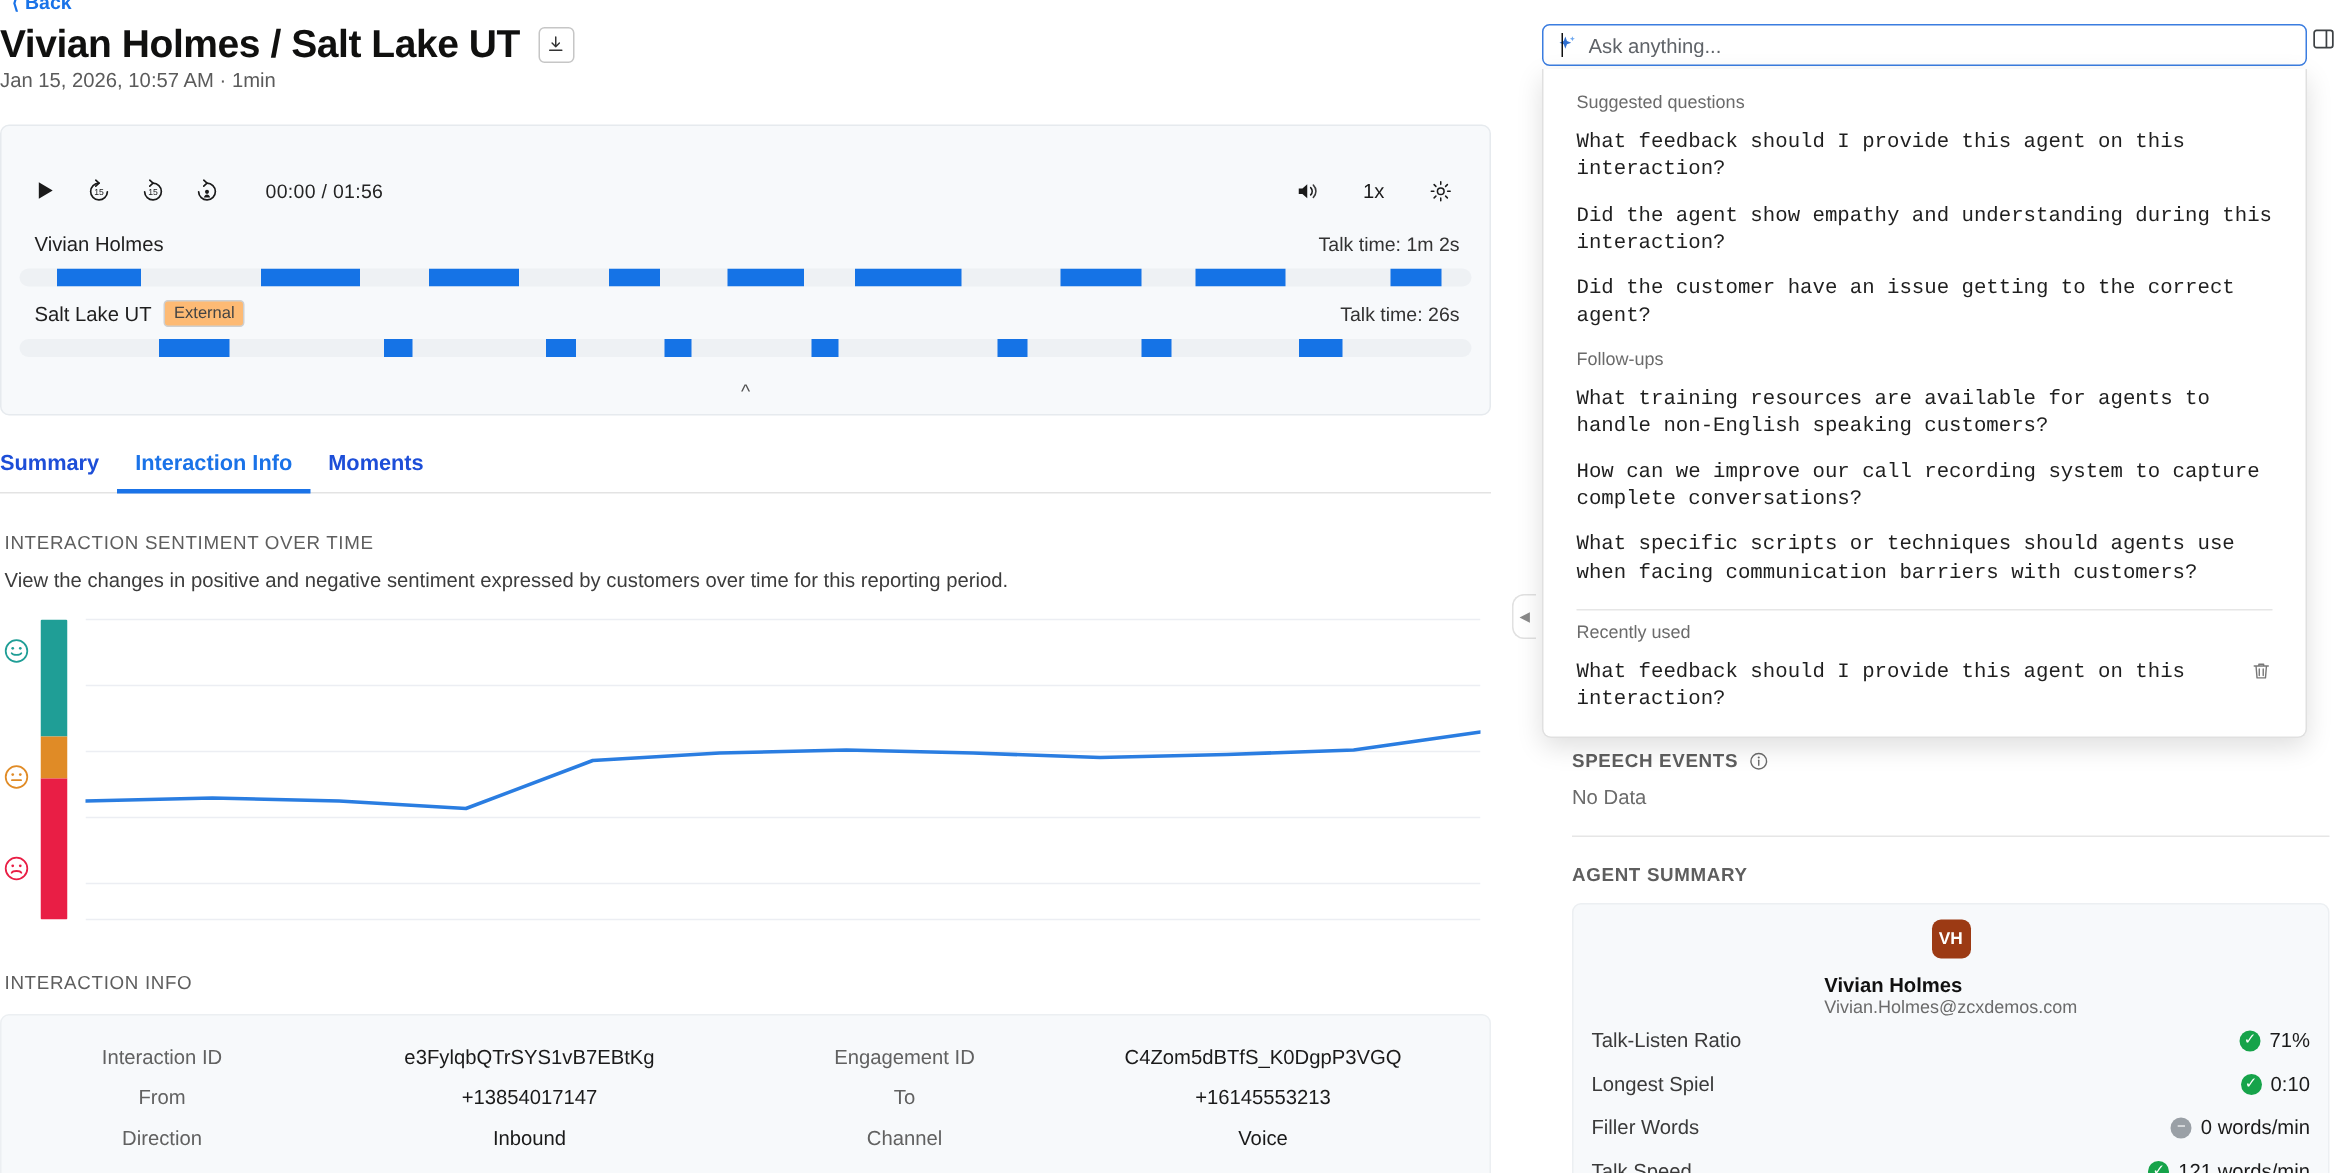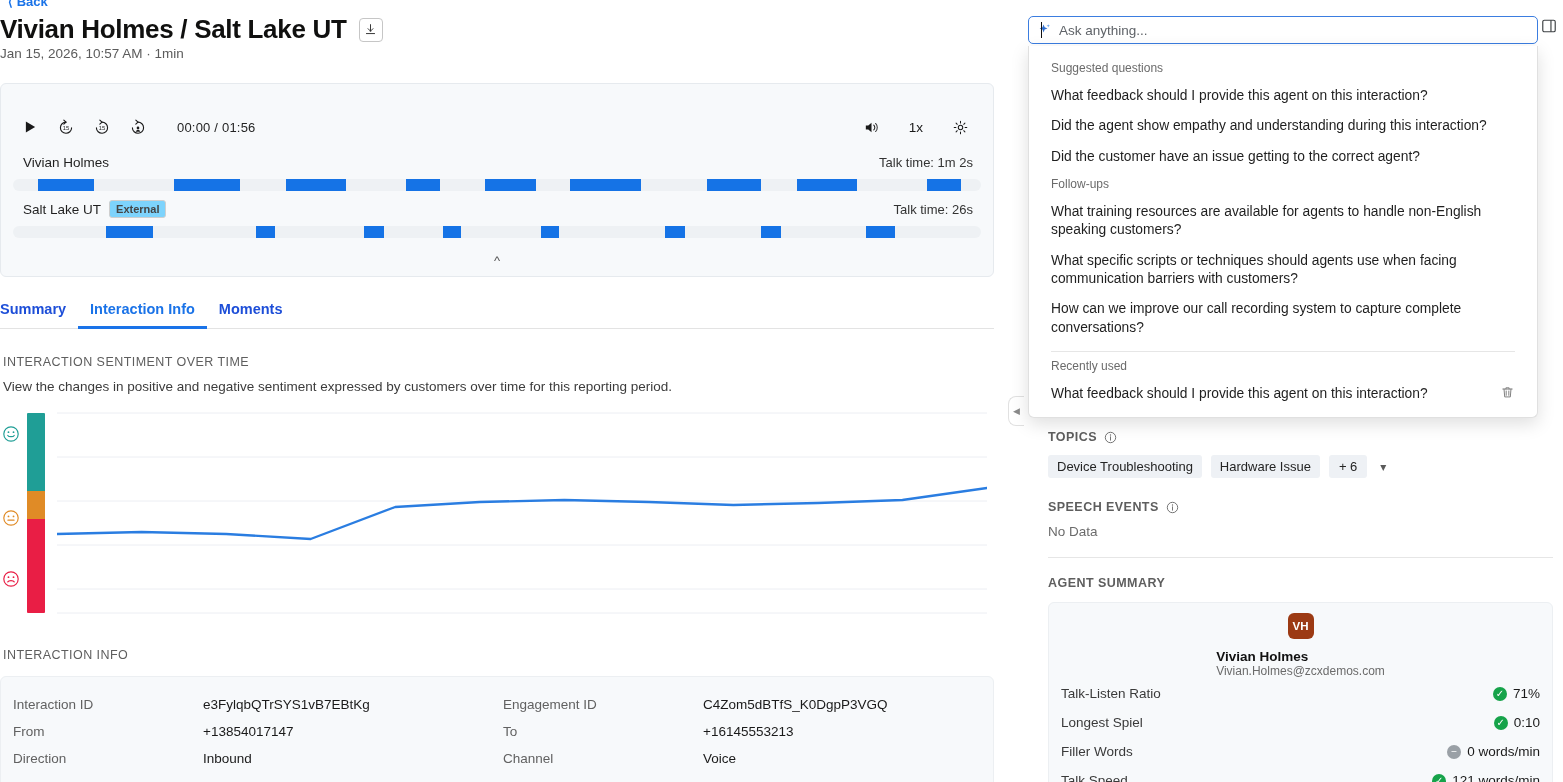--- a/index.html
+++ b/index.html
@@ -71,21 +71,21 @@
   .track-block { position: absolute; left: 12px; right: 12px; }
   .track-block.one { top: 68px; }
   .track-block.two { top: 115px; }
   .track-head {
     display: flex; align-items: center; justify-content: space-between;
     padding: 0 8px 0 10px; height: 20px;
   }
   .track-name { font-size: 13.5px; color: #1f1f1f; display:flex; align-items:center; gap: 8px; }
   .ext-badge {
     font-size: 11px; color: #444; border: 1px solid #cfcfcf; border-radius: 3px;
-    padding: 1px 6px; background: #7dd3fc; line-height: 14px; font-weight: bold;
+    padding: 1px 6px; background: #fdba74; line-height: 14px;
   }
   .talk-time { font-size: 13px; color: #333; }
   .track-bar {
     position: relative; margin-top: 7px; height: 12px;
     background: #eef1f4; border-radius: 6px; overflow: hidden;
   }
   .seg { position: absolute; top: 0; height: 12px; background: #1573e6; }
 
   .collapse-chevron {
     position: absolute; left: 0; right: 0; bottom: 10px;
@@ -128,20 +128,21 @@
   #interaction-info-label { left: 3px; top: 648px; }
   .info-card {
     position: absolute; left: 0; top: 676px; width: 994px; height: 120px;
     background: #f7f9fb; border: 1px solid #eceff2; border-radius: 6px;
   }
   .info-grid {
     position: absolute; left: 0; top: 12px; width: 100%;
     display: grid; grid-template-columns: 190px 300px 200px 1fr;
     row-gap: 12px; align-items: center;
     padding: 8px 12px;
+    text-align: center;
   }
   .info-key { font-size: 13.5px; color: #616161; }
   .info-val { font-size: 13.5px; color: #1a1a1a; }
 
   
   .right-panel {
     position: absolute; left: 1012px; top: 0;
     width: 551px; height: 782px;
     background: #fff; overflow: hidden;
   }
@@ -170,21 +171,21 @@
     background: #fff; border: 1px solid #e0e0e0; border-top: 0;
     border-radius: 0 0 6px 6px;
     box-shadow: 0 6px 18px rgba(0,0,0,.13);
     padding: 10px 0 8px 0; z-index: 20;
   }
   .dd-group-label {
     font-size: 12px; color: #6b6b6b; padding: 5px 22px 6px 22px;
   }
   .dd-item {
     font-size: 13.8px; color: #1f1f1f; padding: 6px 22px; line-height: 1.33;
-    cursor: pointer; display: flex; justify-content: space-between; gap: 10px;
+    cursor: pointer; display: flex; justify-content: space-between; gap: 10px; font-family: Liberation Mono, monospace;
   }
   .dd-divider { height: 1px; background: #e6e6e6; margin: 8px 22px 2px 22px; }
   .trash-icon { width: 15px; height: 15px; flex: 0 0 15px; opacity: .72; }
   .dd-handle {
     position: absolute; left: 1008px; top: 396px;
     width: 16px; height: 30px; background: #fff;
     border: 1px solid #e1e1e1; border-right: 0;
     border-radius: 8px 0 0 8px; z-index: 5;
     display: flex; align-items: center; justify-content: center;
     font-size: 9px; color: #8a8a8a;
@@ -521,24 +522,24 @@
           <span>Did the agent show empathy and understanding during this interaction?</span>
         </div>
         <div class="dd-item">
           <span>Did the customer have an issue getting to the correct agent?</span>
         </div>
         <div class="dd-group-label">Follow-ups</div>
         <div class="dd-item">
           <span>What training resources are available for agents to handle non-English speaking customers?</span>
         </div>
         <div class="dd-item">
+          <span>How can we improve our call recording system to capture complete conversations?</span>
+        </div>
+        <div class="dd-item">
           <span>What specific scripts or techniques should agents use when facing communication barriers with customers?</span>
-        </div>
-        <div class="dd-item">
-          <span>How can we improve our call recording system to capture complete conversations?</span>
         </div>
         <div class="dd-divider"></div>
         <div class="dd-group-label">Recently used</div>
         <div class="dd-item">
           <span>What feedback should I provide this agent on this interaction?</span>
           <svg viewBox="0 0 16 16" class="trash-icon">
             <path d="M3 4.3h10M6.3 4.3V3h3.4v1.3M4.3 4.3l.7 8.4h6l.7-8.4M6.6 6.4v4.6M9.4 6.4v4.6" stroke="#444" stroke-width="1" fill="none" stroke-linecap="round" stroke-linejoin="round"></path>
           </svg>
         </div>
       </div>

